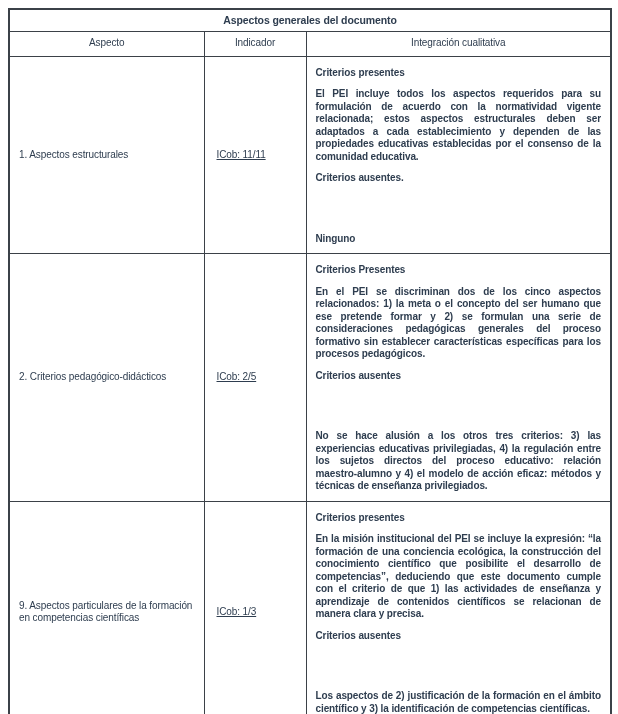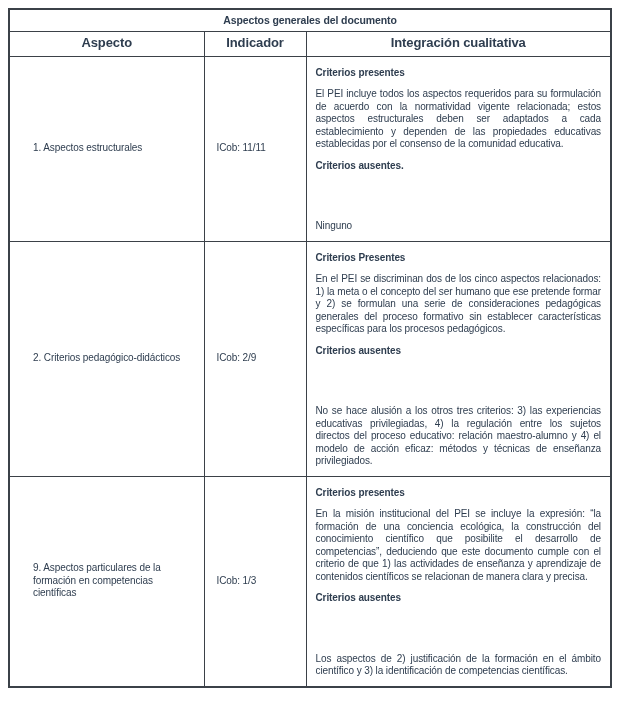--- a/index.html
+++ b/index.html
@@ -35,34 +35,34 @@
   col.c3 { width: 305px; }
   td { border: 1px solid var(--border); padding: 0; vertical-align: middle; }
   .section-header {
     text-align: center;
     font-weight: bold;
     font-size: 10.5px;
     padding: 3px 4px;
   }
   .col-header {
     text-align: center;
-    font-weight: bold;
-    font-size: 13px;
+    font-weight: normal;
+    font-size: 10px;
     padding: 3px 12px;
   }
   .label-cell { padding: 4px 8px 4px 7px; }
   .value-cell { padding: 4px 10px 4px 9px; }
   .justify { text-align: justify; }
-  .aspect-cell { padding: 4px 8px 4px 23px; vertical-align: middle; }
-  .indicator-cell { padding: 4px 4px 4px 12px; vertical-align: middle; }
+  .aspect-cell { padding: 4px 8px 4px 9px; vertical-align: middle; }
+  .indicator-cell { padding: 4px 4px 4px 12px; vertical-align: middle; text-decoration: underline; }
   .val-cell { padding: 10px 9px 8px 9px; vertical-align: top; }
   .val-cell p { margin: 0 0 9px 0; }
   .val-cell p:last-child { margin-bottom: 0; margin-top: 48px; }
   .crit-heading { font-weight: bold; }
-  .crit-para { text-align: justify; }
+  .crit-para { text-align: justify; font-weight: bold; }
   tr.h-title   { height: 22px; }
   tr.h-doc     { height: 26px; }
   tr.h-ref     { height: 50px; }
   tr.h-title2  { height: 26px; }
   tr.h-cols    { height: 25px; }
   tr.r1 { height: 154px; }
   tr.r2 { height: 209px; }
   tr.r3 { height: 182px; }
 </style>
 </head>
@@ -96,21 +96,21 @@
       <td class="val-cell">
         <p class="crit-heading">Criterios presentes</p>
         <p class="crit-para">El PEI incluye todos los aspectos requeridos para su formulación de acuerdo con la normatividad vigente relacionada; estos aspectos estructurales deben ser adaptados a cada establecimiento y dependen de las propiedades educativas establecidas por el consenso de la comunidad educativa.</p>
         <p class="crit-heading">Criterios ausentes.</p>
         <p class="crit-para">Ninguno</p>
       </td>
     </tr>
 
     <tr class="r2">
       <td class="aspect-cell">2. Criterios pedagógico-didácticos</td>
-      <td class="indicator-cell">ICob: 2/9</td>
+      <td class="indicator-cell">ICob: 2/5</td>
       <td class="val-cell">
         <p class="crit-heading">Criterios Presentes</p>
         <p class="crit-para">En el PEI se discriminan dos de los cinco aspectos relacionados: 1) la meta o el concepto del ser humano que ese pretende formar y 2) se formulan una serie de consideraciones pedagógicas generales del proceso formativo sin establecer características específicas para los procesos pedagógicos.</p>
         <p class="crit-heading">Criterios ausentes</p>
         <p class="crit-para">No se hace alusión a los otros tres criterios: 3) las experiencias educativas privilegiadas, 4) la regulación entre los sujetos directos del proceso educativo: relación maestro-alumno y 4) el modelo de acción eficaz: métodos y técnicas de enseñanza privilegiados.</p>
       </td>
     </tr>
 
     <tr class="r3">
       <td class="aspect-cell">9. Aspectos particulares de la formación en competencias científicas</td>

